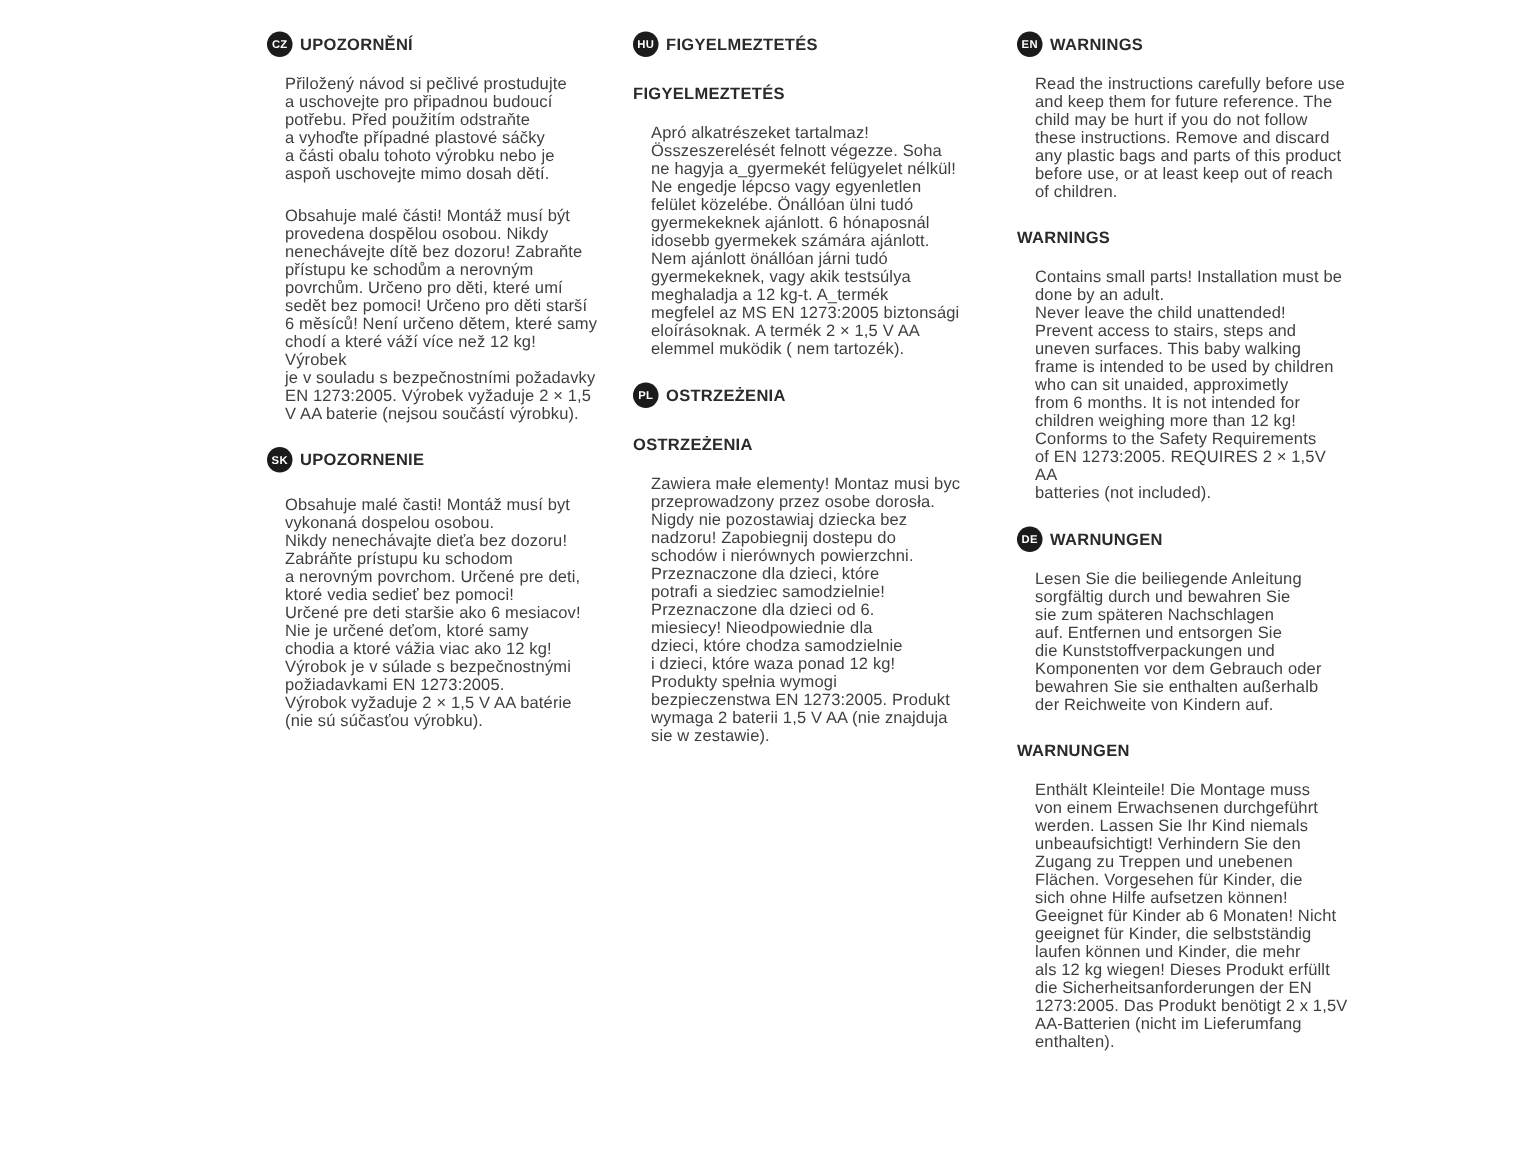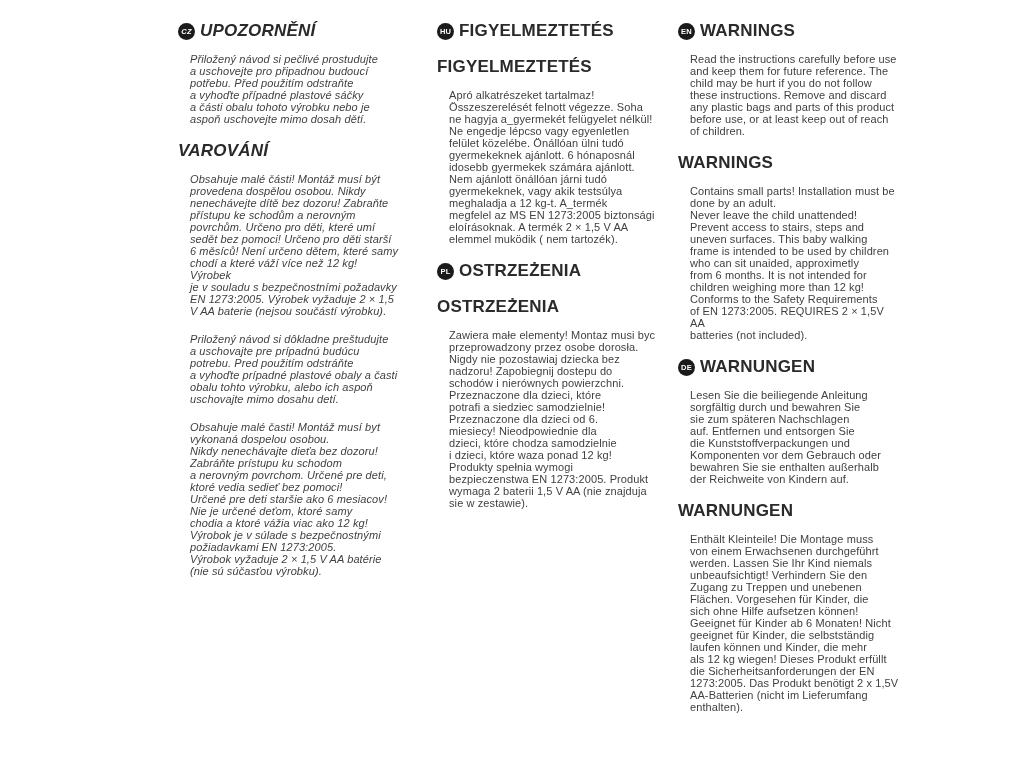--- a/index.html
+++ b/index.html
@@ -15,22 +15,22 @@
     position: relative;
     width: 1024px;
     height: 768px;
     background: #ffffff;
   }
   .col {
     position: absolute;
     top: 21px;
     width: 233px;
   }
-  .col-1 { left: 178px; font-style: italic; }
-  .col-2 { left: 437px; }
+  .col-1 { left: 178px; }
+  .col-2 { left: 422px; }
   .col-3 { left: 678px; }
   .sec { margin: 0 0 16px 0; }
   .sec-head {
     display: flex;
     align-items: center;
     gap: 5px;
     margin: 0 0 5px 0;
     min-height: 17px;
   }
   .badge {
@@ -42,21 +42,21 @@
     border-radius: 50%;
     background: #1b1b1b;
     color: #ffffff;
     font-size: 7.5px;
     font-weight: 700;
     letter-spacing: 0.2px;
     flex: 0 0 auto;
   }
   .sec-title {
     margin: 0;
-    font-size: 17px;
+    font-size: 11px;
     font-weight: 700;
     color: #2a2a2a;
     letter-spacing: 0.2px;
     text-transform: uppercase;
   }
   .sec-body {
     margin: 12px;
     font-size: 11px;
     line-height: 12px;
     color: #3f3f3f;
@@ -77,43 +77,38 @@
       </div>
       <p class="sec-body">Přiložený návod si pečlivé prostudujte
 a uschovejte pro připadnou budoucí
 potřebu. Před použitím odstraňte
 a vyhoďte případné plastové sáčky
 a části obalu tohoto výrobku nebo je
 aspoň uschovejte mimo dosah dětí.</p>
     </section>
 
     <section class="sec">
-      <div class="sec-head">
-        <h2 class="sec-title">VAROVÁNÍ</h2>
-      </div>
       <p class="sec-body">Obsahuje malé části! Montáž musí být
 provedena dospělou osobou. Nikdy
 nenechávejte dítě bez dozoru! Zabraňte
 přístupu ke schodům a nerovným
 povrchům. Určeno pro děti, které umí
 sedět bez pomoci! Určeno pro děti starší
 6 měsíců! Není určeno dětem, které samy
 chodí a které váží více než 12 kg! Výrobek
 je v souladu s bezpečnostními požadavky
 EN 1273:2005. Výrobek vyžaduje 2 × 1,5
 V AA baterie (nejsou součástí výrobku).</p>
     </section>
 
     <section class="sec">
-      <p class="sec-body">Priložený návod si dôkladne preštudujte
-a uschovajte pre prípadnú budúcu
-potrebu. Pred použitím odstráňte
-a vyhoďte prípadné plastové obaly a časti
-obalu tohto výrobku, alebo ich aspoň
-uschovajte mimo dosahu detí.</p>
+      <div class="sec-head">
+        <span class="badge">SK</span>
+        <h2 class="sec-title">UPOZORNENIE</h2>
+      </div>
     </section>
 
     <section class="sec">
       <p class="sec-body">Obsahuje malé časti! Montáž musí byt
 vykonaná dospelou osobou.
 Nikdy nenechávajte dieťa bez dozoru!
 Zabráňte prístupu ku schodom
 a nerovným povrchom. Určené pre deti,
 ktoré vedia sedieť bez pomoci!
 Určené pre deti staršie ako 6 mesiacov!

